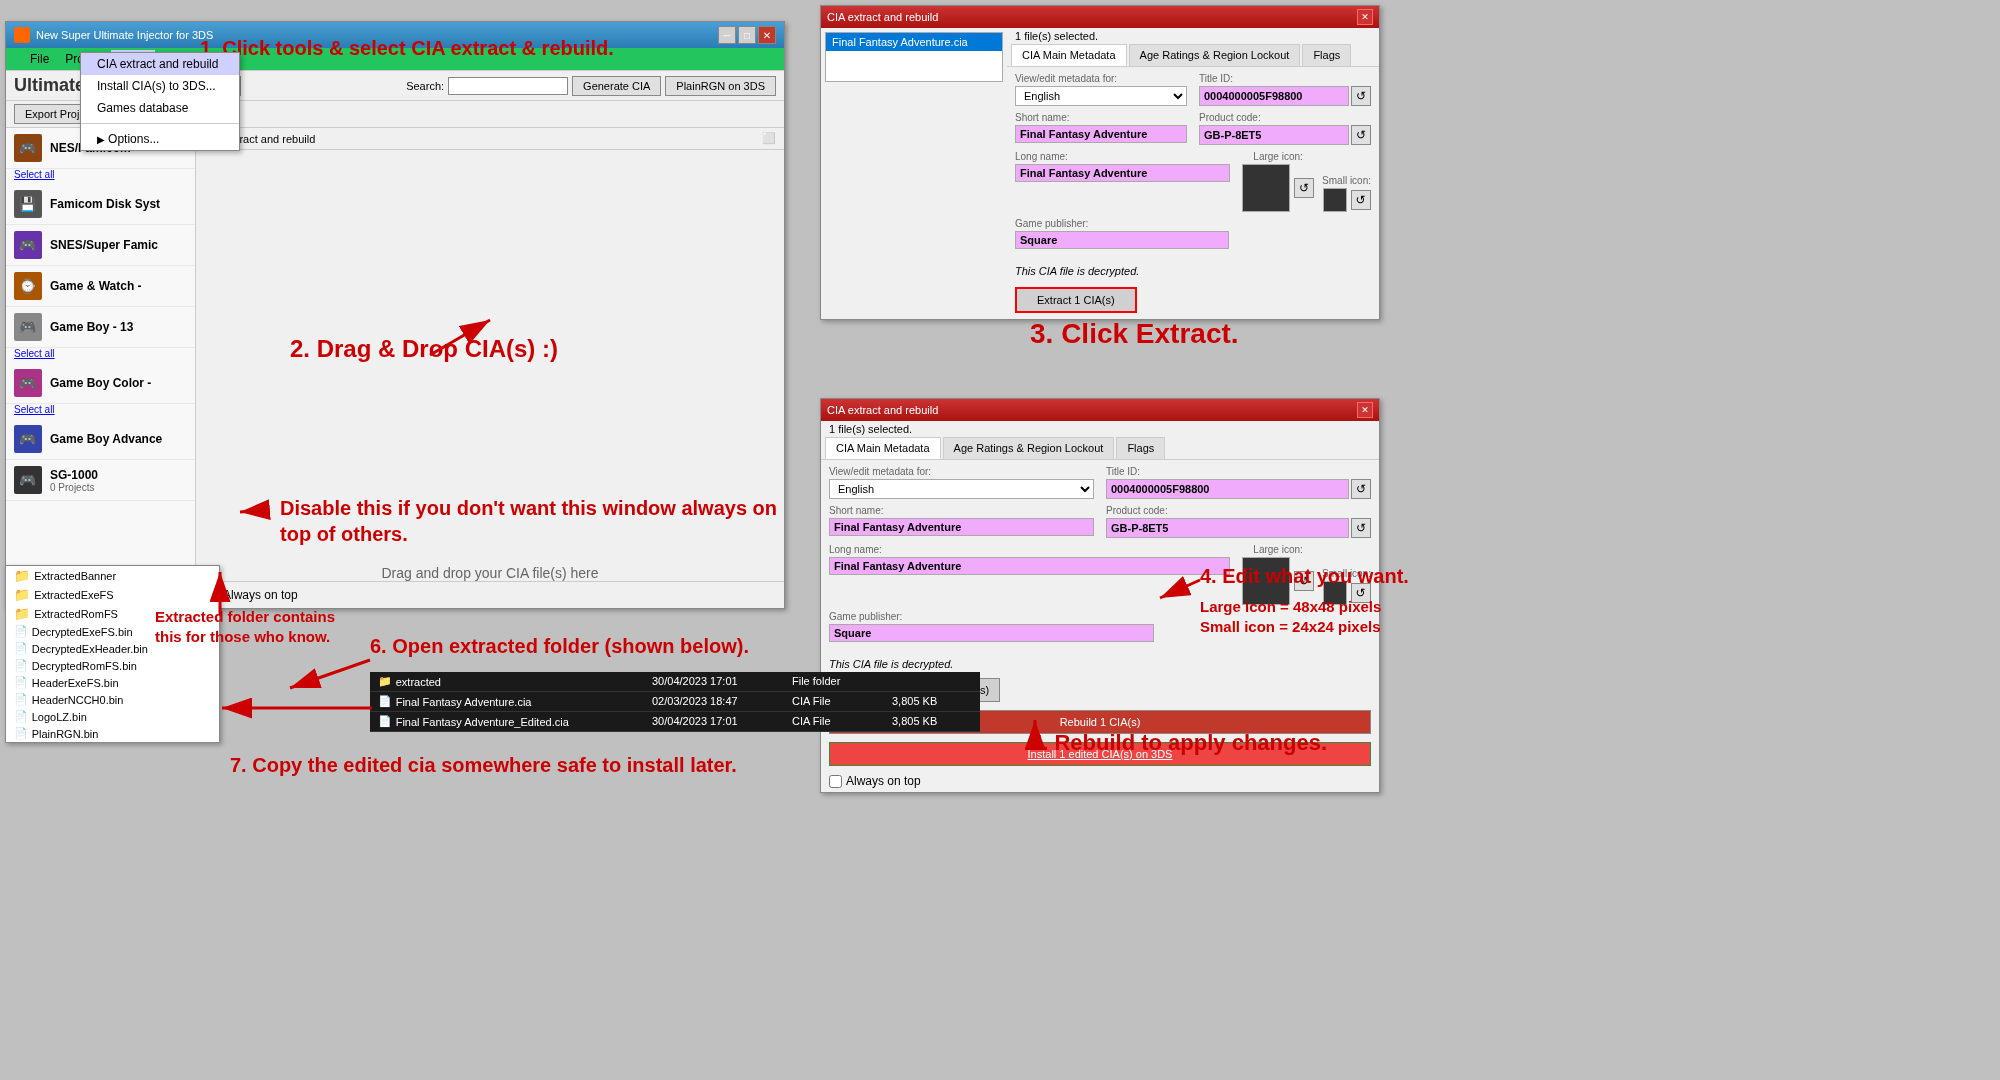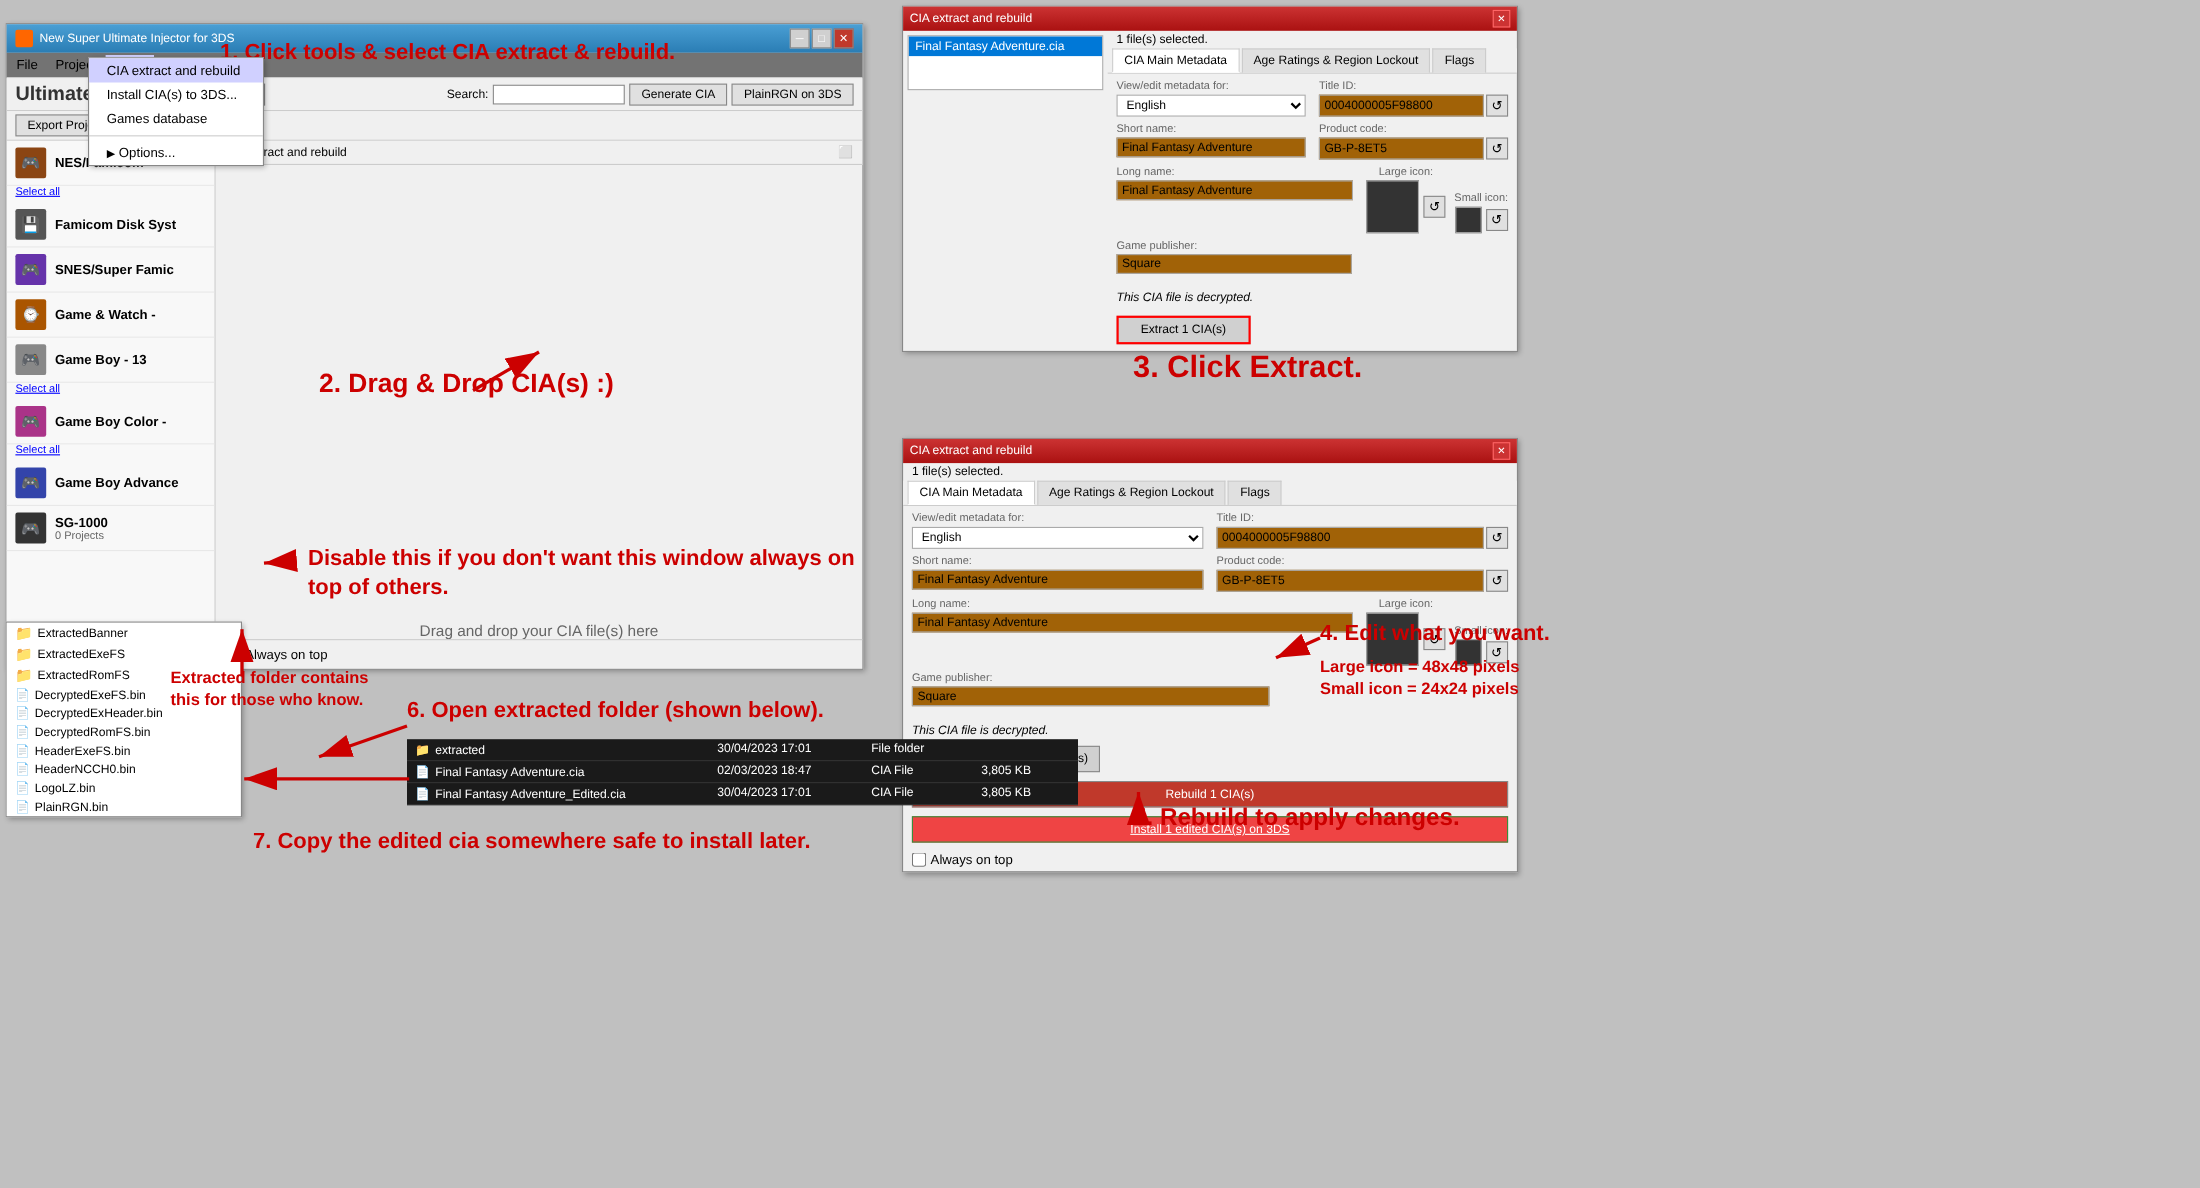--- a/index.html
+++ b/index.html
@@ -56,24 +56,24 @@
       display: flex;
       align-items: center;
       justify-content: center;
       font-size: 10px;
       cursor: pointer;
     }
     .win-btn-close { background: #c0392b; color: white; }
 
     
     .menubar {
-      background: #737373;
+      background: #22c55e;
       border-bottom: 1px solid #ccc;
       display: flex;
-      padding: 2px 1px;
+      padding: 2px 16px;
       font-size: 12px;
       align-items: center;
     }
     .menu-item {
       padding: 2px 8px;
       cursor: pointer;
     }
     .menu-item.active { background: #d0d0ff; }
 
     
@@ -339,21 +339,22 @@
     .form-label {
       font-size: 10px;
       color: #666;
       margin-bottom: 2px;
     }
     .form-input {
       width: 100%;
       border: 1px solid #aaa;
       padding: 2px 4px;
       font-size: 11px;
-      background: #a16207;
+      background: #f0abfc;
+      font-weight: bold;
     }
     .form-select {
       width: 100%;
       border: 1px solid #aaa;
       padding: 2px 4px;
       font-size: 11px;
       background: white;
     }
     .form-input-with-btn {
       display: flex;

